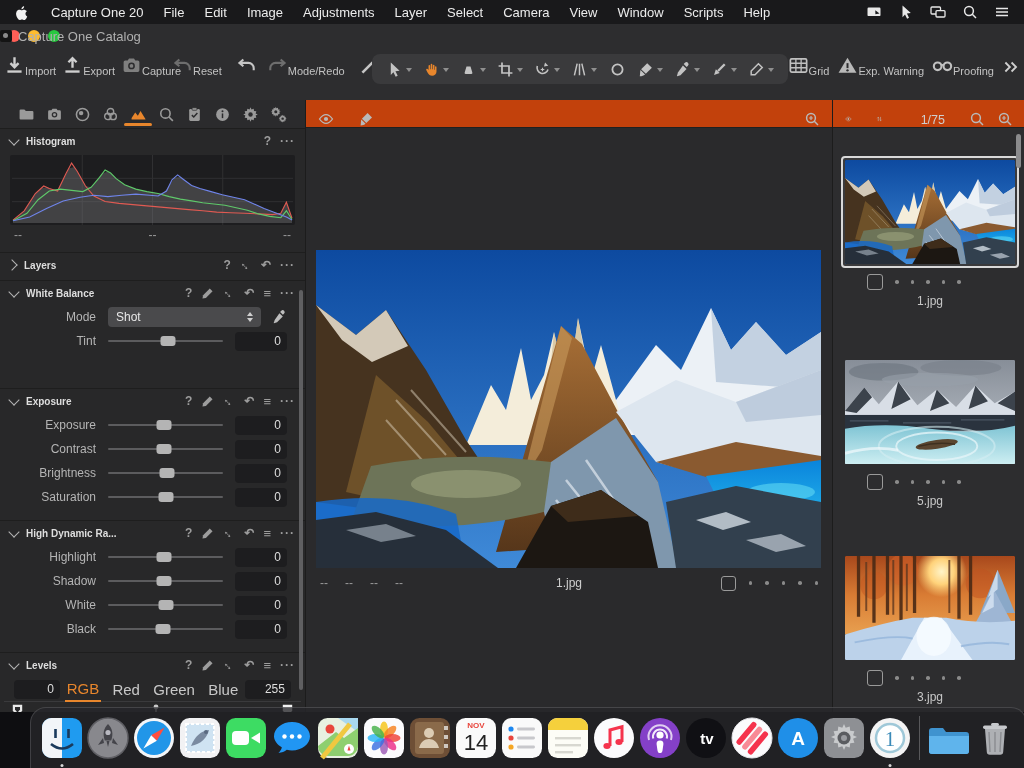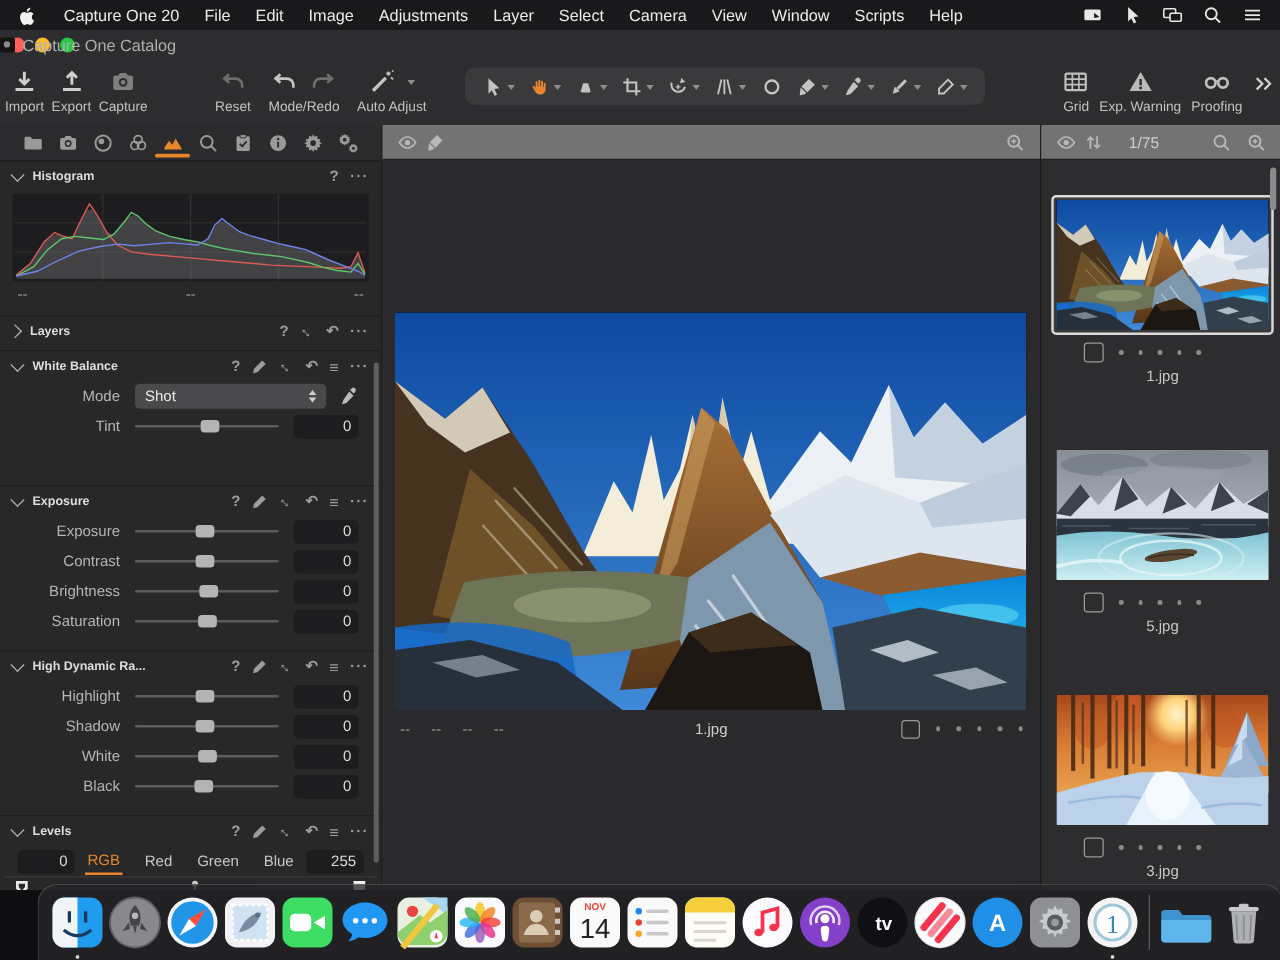--- a/index.html
+++ b/index.html
@@ -19,21 +19,21 @@
   
   #window{position:absolute;top:24px;left:0;right:0;height:688px;background:#2a2a2c}
   #titlebar{position:absolute;top:0;left:0;right:0;height:24px;background:#2d2d2f;display:flex;align-items:center}
   .tl{width:12px;height:12px;border-radius:50%;margin-left:8px}
   #win-title{position:absolute;left:0;right:0;text-align:center;color:#b0b0b0;font-size:13px;display:flex;align-items:center;gap:6px}
   #win-title .doc{width:12px;height:12px;background:#141414;border-radius:2px;display:inline-block;position:relative}
   #win-title .doc:after{content:"";position:absolute;left:3px;top:3px;width:5px;height:5px;border-radius:50%;background:#8a8a8a}
 
   
   #toolbar{position:absolute;top:24px;left:0;right:0;height:52px;background:#2d2d2f;border-bottom:1px solid #1b1b1b}
-  .tbi{display:flex;flex-direction:column;align-items:center;justify-content:flex-start;padding-top:5px;cursor:default}
+  .tbi{display:flex;align-items:flex-end;justify-content:flex-start;padding-top:5px;cursor:default}
   .tbi .ic{height:24px;display:flex;align-items:center;gap:10px}
   .tbi .i{width:21px;height:21px}
   .tbl{font-size:11px;color:#c2c2c2;margin-top:3px;white-space:nowrap}
   #tb-left{position:absolute;left:4px;top:0;display:flex;gap:6px}
   #tb-mid{position:absolute;left:172px;top:0;display:flex;gap:14px}
   #cursor-pill{position:absolute;left:372px;top:6px;width:400px;height:30px;background:#3a3a3c;border-radius:8px;display:flex;align-items:center;justify-content:space-around;padding:0 8px}
   .ct{display:flex;align-items:center;gap:3px;cursor:default}
   .ct .i{width:17px;height:17px}
   .caret{width:0;height:0;border-left:3.5px solid transparent;border-right:3.5px solid transparent;border-top:4px solid #8f8f8f;margin-top:2px}
   #cursor-label{position:absolute;left:372px;top:38px;width:400px;text-align:center;font-size:11px;color:#b2b2b2}
@@ -74,30 +74,30 @@
   .vbox{width:46px;height:19px;background:#1d1d1f;border-radius:4px;color:#dedede;font-size:12px;display:flex;align-items:center;justify-content:flex-end;padding-right:6px;margin-left:12px}
   .dd{height:20px;background:#4a4a4c;border-radius:4px;display:flex;align-items:center;padding:0 8px;color:#e8e8e8;font-size:12px;flex:1;cursor:pointer}
   .updn{margin-left:auto;display:flex;flex-direction:column;gap:2px}
   .updn b{width:0;height:0;border-left:3.5px solid transparent;border-right:3.5px solid transparent}
   .updn .u{border-bottom:4px solid #cfcfcf}
   .updn .d{border-top:4px solid #cfcfcf}
   .dropbtn{width:16px;height:16px;margin-left:10px;cursor:pointer}
 
   
   #lv-tabs{display:flex;align-items:center;padding:0 10px;height:24px;border-bottom:1px solid #3a3a3c;margin:0 4px}
-  .lv-ch{font-size:12px;color:#c8c8c8;padding:3px 2px;margin:10px auto;cursor:pointer}
+  .lv-ch{font-size:15px;color:#c8c8c8;padding:3px 2px;margin:10px auto;cursor:pointer}
   .lv-ch.active{color:#e8862c;border-bottom:2px solid #e8862c}
   #lv-pins{position:relative;height:16px;margin:2px 10px 0}
   .pin{position:absolute;top:0;width:11px;height:16px;cursor:pointer}
 
   
   .vscroll{position:absolute;border-radius:3px;background:#5f5f61}
 
   
-  .strip{height:27px;background:#737373;border-bottom:1px solid #202020;display:flex;align-items:center;padding:0 12px;gap:6px}
+  .strip{height:27px;background:#c2410c;border-bottom:1px solid #202020;display:flex;align-items:flex-end;padding:0 12px;gap:24px}
   .strip .i{width:16px;height:16px;cursor:pointer}
   #vimg{position:absolute;left:10px;top:150px;width:505px;height:318px;background:#000}
   #vimg svg,.thumb-img svg{width:100%;height:100%;display:block}
   #vfooter{position:absolute;left:0;right:0;top:472px;height:22px;display:flex;align-items:center;font-size:12px;color:#9a9a9a}
   #vexif{display:flex;gap:17px;padding-left:14px}
   #vname{position:absolute;left:0;right:0;text-align:center;color:#cfcfcf}
   #vrate{position:absolute;right:14px;display:flex;align-items:center;gap:13px}
   .cb{width:13px;height:13px;border:1.4px solid #9a9a9a;border-radius:3px;cursor:pointer}
   .rdot{width:3.5px;height:3.5px;border-radius:50%;background:#8a8a8a;cursor:pointer}
 

